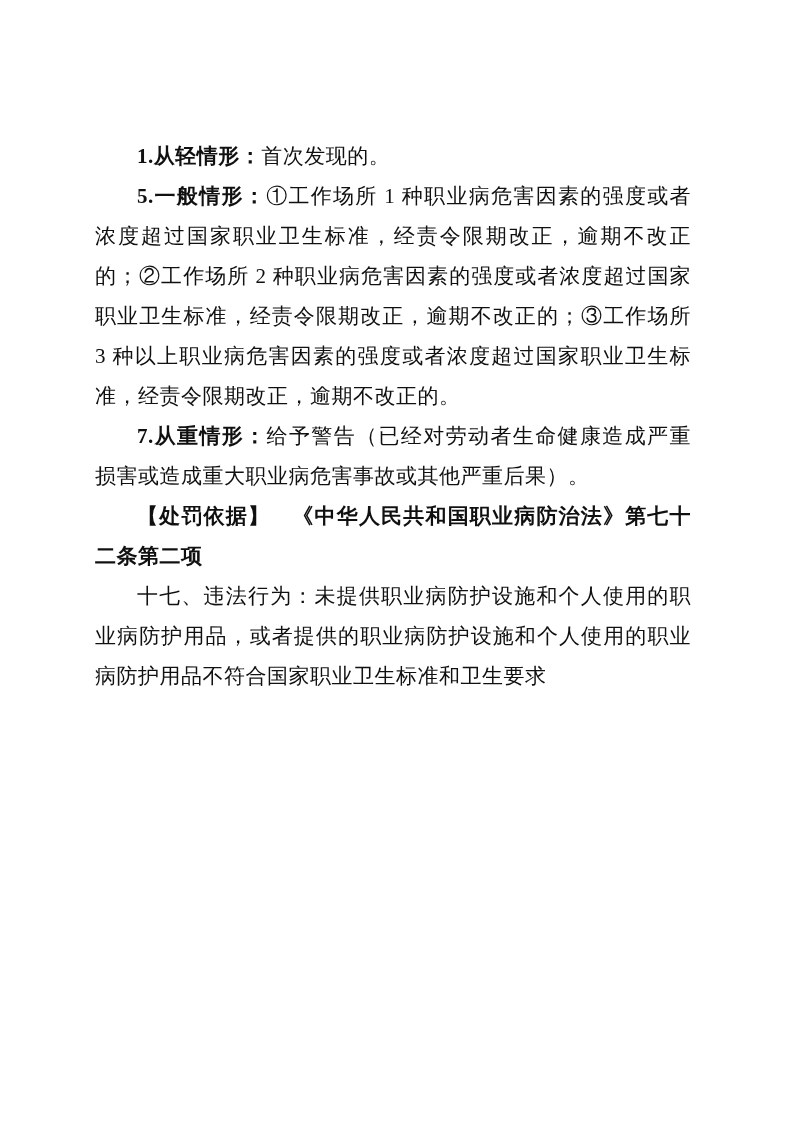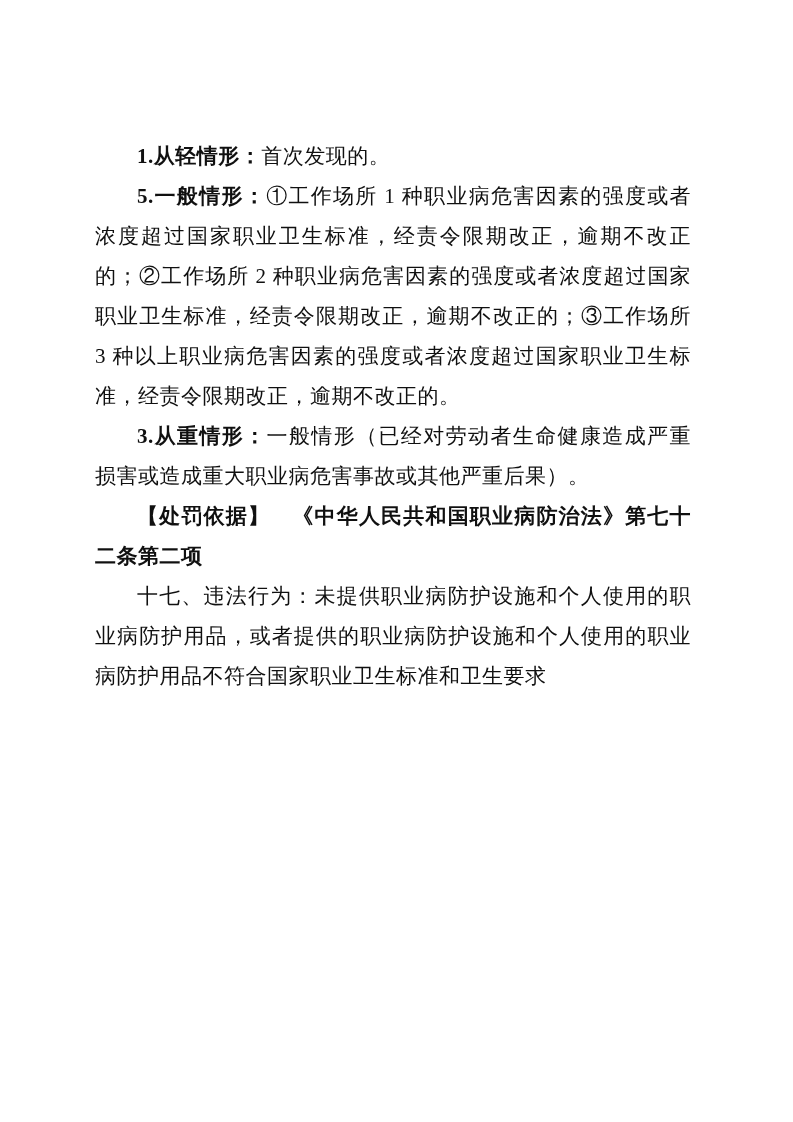--- a/index.html
+++ b/index.html
@@ -49,18 +49,18 @@
     color: #222222;
   }
 </style>
 </head>
 <body>
 
 <div class="page">
   <div class="content" id="doc-content">
       <p><span class="run bold">1.从轻情形：</span><span class="run">首次发现的。</span></p>
       <p><span class="run bold">5.一般情形：</span><span class="run">①工作场所 1 种职业病危害因素的强度或者浓度超过国家职业卫生标准，经责令限期改正，逾期不改正的；②工作场所 2 种职业病危害因素的强度或者浓度超过国家职业卫生标准，经责令限期改正，逾期不改正的；③工作场所 3 种以上职业病危害因素的强度或者浓度超过国家职业卫生标准，经责令限期改正，逾期不改正的。</span></p>
-      <p><span class="run bold">3.从重情形：</span><span class="run">一般情形（已经对劳动者生命健康造成严重损害或造成重大职业病危害事故或其他严重后果）。</span></p>
+      <p><span class="run bold">7.从重情形：</span><span class="run">给予警告（已经对劳动者生命健康造成严重损害或造成重大职业病危害事故或其他严重后果）。</span></p>
       <p><span class="run bold">【处罚依据】　《中华人民共和国职业病防治法》第七十二条第二项</span></p>
       <p><span class="run">十七、违法行为：未提供职业病防护设施和个人使用的职业病防护用品，或者提供的职业病防护设施和个人使用的职业病防护用品不符合国家职业卫生标准和卫生要求</span></p>
     </div>
   <div class="footer">222</div>
 </div>
 
 </body></html>

